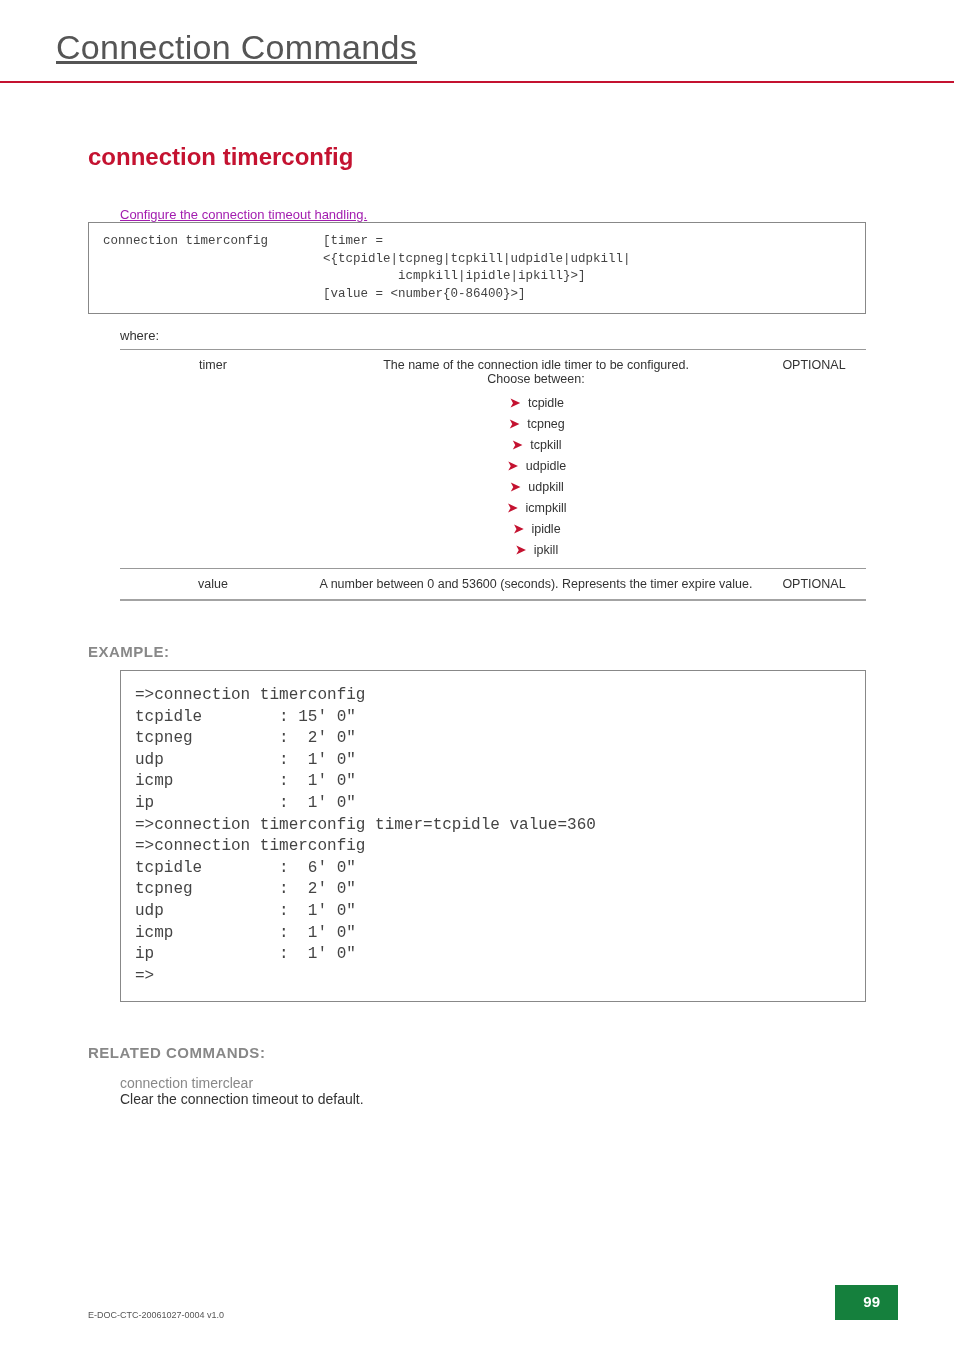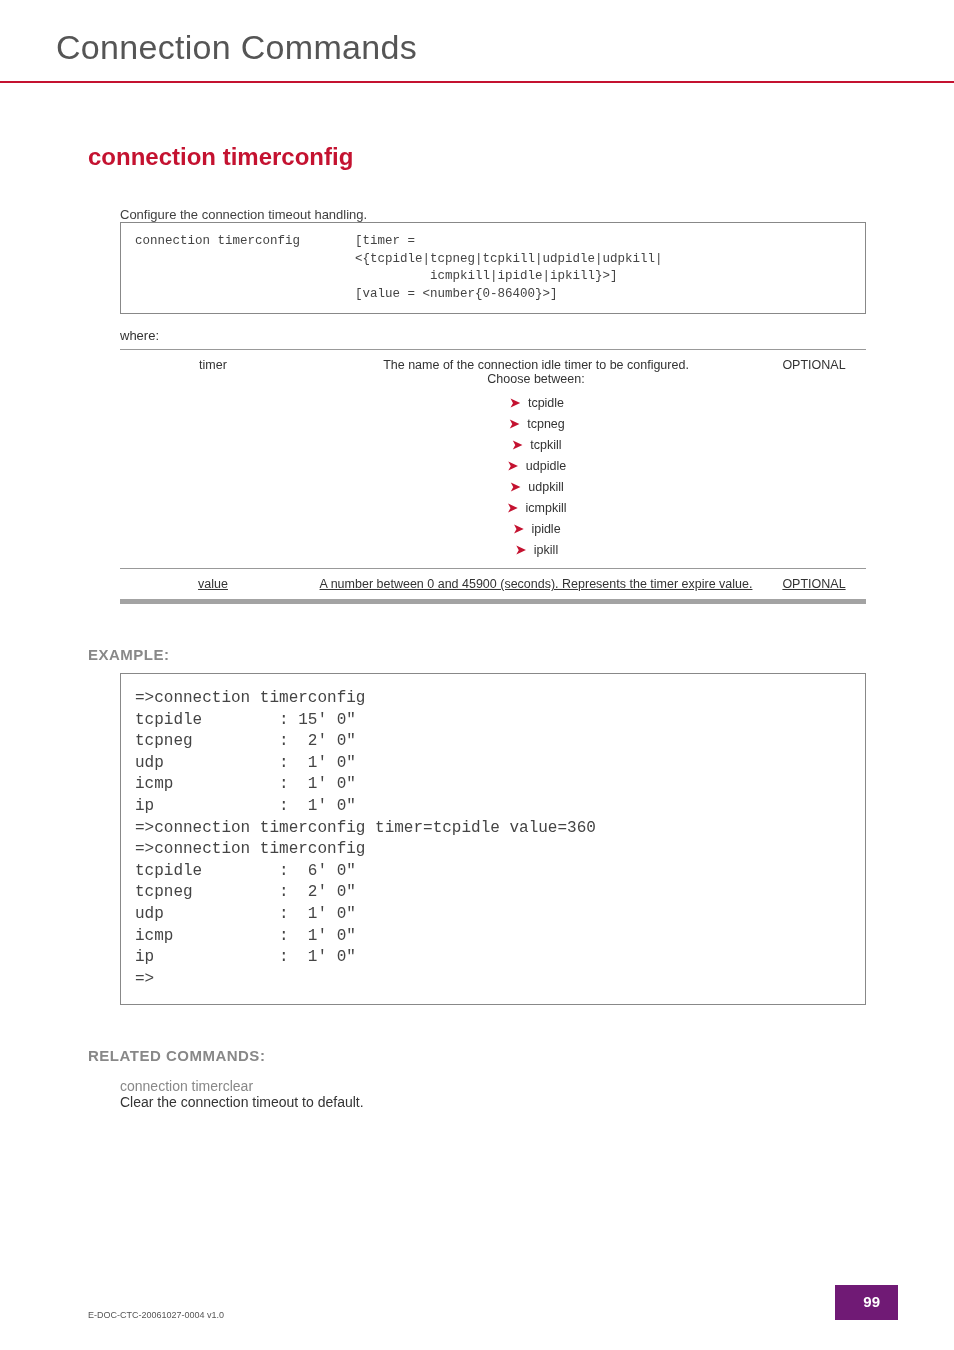--- a/index.html
+++ b/index.html
@@ -10,51 +10,52 @@
     font-family: Arial, Helvetica, sans-serif;
     color: #333;
     position: relative;
   }
   .header-title {
     font-size: 34px;
     font-weight: 300;
     color: #555;
     padding: 28px 4px 0 56px;
     letter-spacing: 0.3px;
+    text-decoration: underline;
   }
   .header-rule {
     border: none;
     border-top: 2px solid #c41230;
     margin: 14px 0 0 0;
     width: 100%;
   }
   .content { padding: 0 88px 0 88px; }
   .section-title {
     font-size: 24px;
     font-weight: bold;
     color: #c41230;
     margin-top: 60px;
   }
   .intro-text {
     font-size: 13px;
-    color: #404040;
+    color: #a21caf;
     margin-top: 36px;
     margin-left: 32px;
+    text-decoration: underline;
   }
   .sub-heading {
     font-size: 15px;
     font-weight: bold;
     color: #888;
     letter-spacing: 0.5px;
     margin-top: 42px;
     margin-bottom: 10px;
   }
   .code-box {
     border: 1px solid #888;
-    margin-left: 32px;
     padding: 10px 14px;
     font-family: "Courier New", monospace;
     font-size: 12.5px;
     color: #444;
     white-space: pre;
     line-height: 1.4;
   }
   .where {
     font-size: 13px;
     margin: 14px 0 6px 32px;
@@ -64,21 +65,21 @@
     width: calc(100% - 32px);
     border-collapse: collapse;
     font-size: 12.5px;
   }
   .params-table td {
     border-top: 1px solid #999;
     padding: 8px 10px 8px 6px;
     vertical-align: top;
     text-align: center;
   }
-  .params-table tr:last-child td { border-bottom: 5px solid #a3a3a3; text-decoration: underline; }
+  .params-table tr:last-child td { border-bottom: 2px solid #a3a3a3; }
   .param-name { width: 190px; }
   .param-desc { }
   .param-opt  { width: 100px; text-align: left; }
   .desc-list { list-style: none; margin: 6px 0 0 0; padding: 0; }
   .desc-list li {
     padding: 3px 0;
   }
   .arrow {
     display: inline-block;
     width: 14px;
@@ -112,21 +113,21 @@
     width: 100%;
     padding: 0 56px 0 88px;
   }
   .footer-row {
     display: flex;
     justify-content: space-between;
     align-items: flex-end;
   }
   .doc-id { font-size: 9px; color: #555; }
   .page-badge {
-    background: #701a75;
+    background: #15803d;
     color: #fff;
     font-weight: bold;
     font-size: 15px;
     padding: 8px 18px 10px 28px;
   }
 </style>
 </head>
 <body>
 
 <div class="header-title">Connection Commands</div>
@@ -159,21 +160,21 @@
           <li><span class="arrow">➤</span><span>udpkill</span></li>
           <li><span class="arrow">➤</span><span>icmpkill</span></li>
           <li><span class="arrow">➤</span><span>ipidle</span></li>
           <li><span class="arrow">➤</span><span>ipkill</span></li>
         </ul>
       </td>
       <td class="param-opt">OPTIONAL</td>
     </tr>
     <tr>
       <td class="param-name">value</td>
-      <td class="param-desc">A number between 0 and 45900 (seconds). Represents the timer expire value.</td>
+      <td class="param-desc">A number between 0 and 53600 (seconds). Represents the timer expire value.</td>
       <td class="param-opt">OPTIONAL</td>
     </tr>
   </tbody>
     </table>
 
   <div class="sub-heading">EXAMPLE:</div>
   <div class="example-box">=&gt;connection timerconfig
 tcpidle        : 15' 0"
 tcpneg         :  2' 0"
 udp            :  1' 0"

